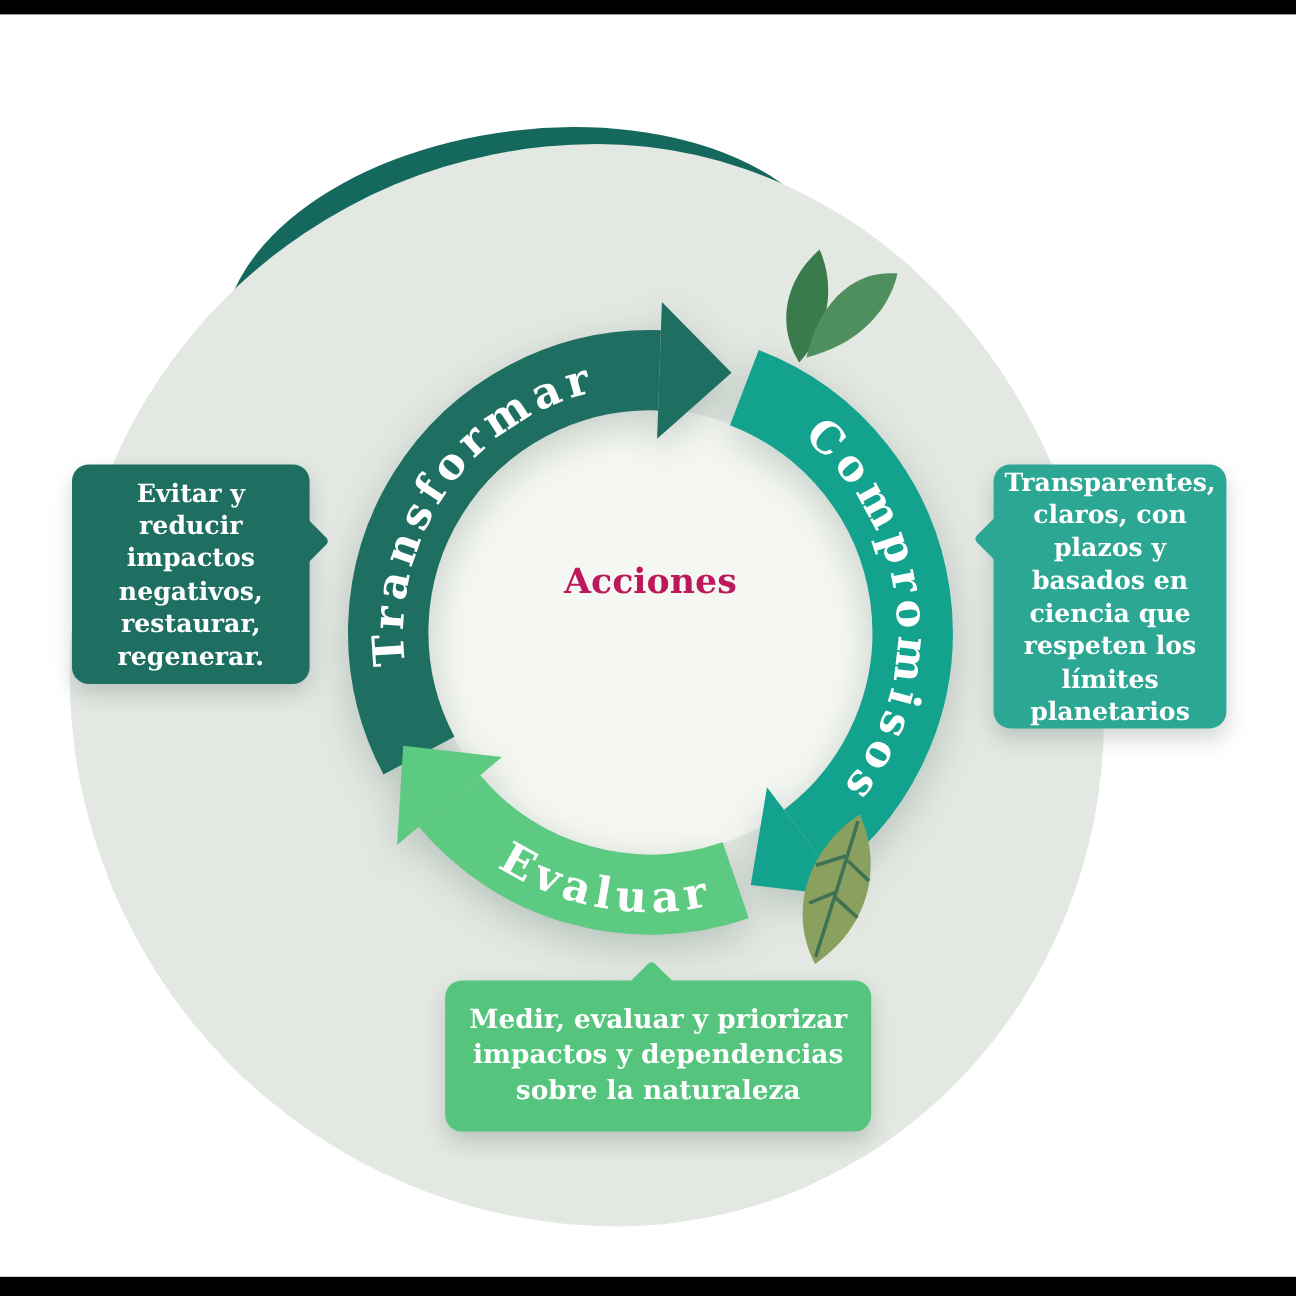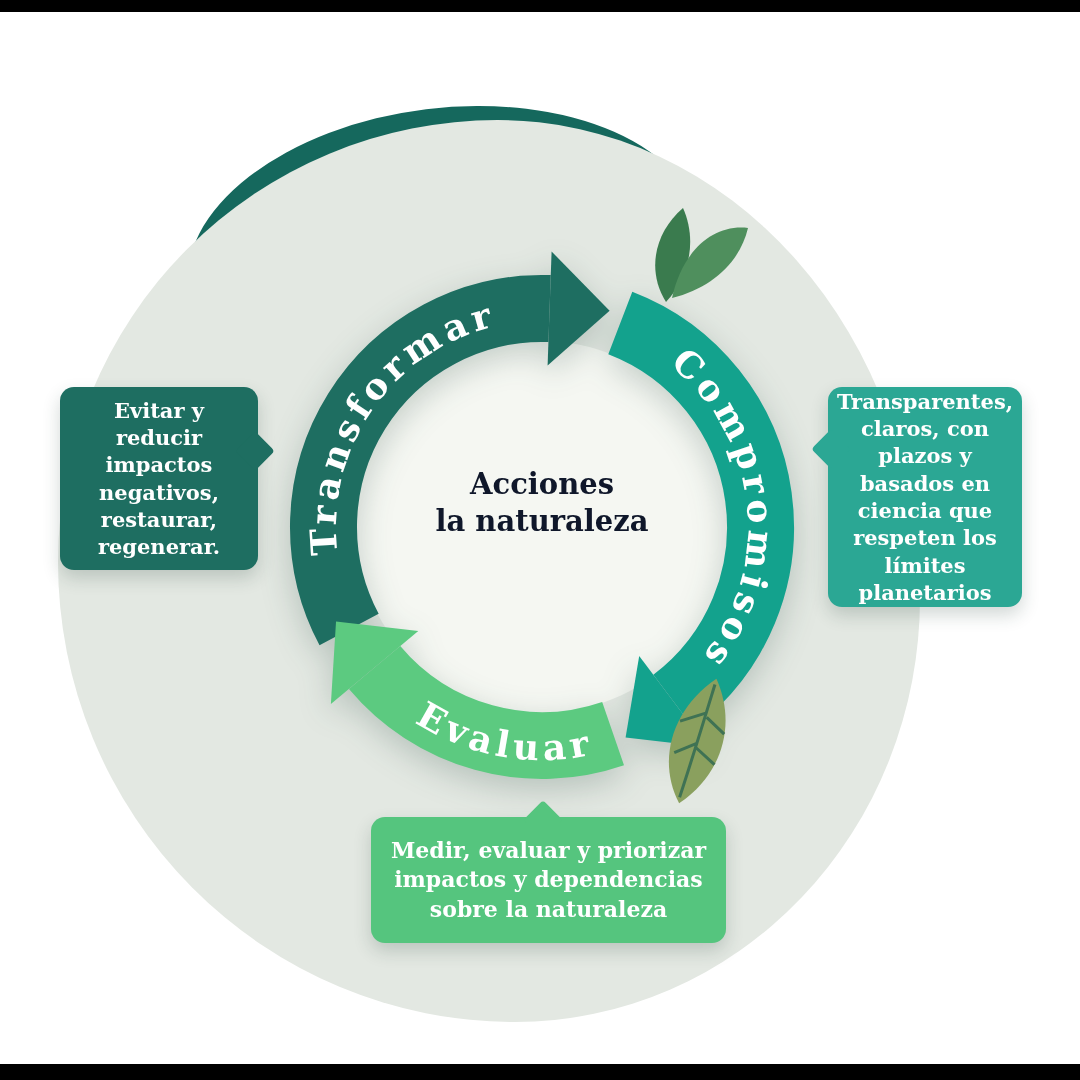--- a/index.html
+++ b/index.html
@@ -80,23 +80,22 @@
       <path d="M683,208 C655,232 646,270 666,302 C692,274 696,237 683,208 Z" fill="#3a7b4e"></path>
       <path d="M748,228 C712,224 682,252 672,298 C712,288 740,262 748,228 Z" fill="#4f8f5d"></path>
     </g>
 
     <g transform="rotate(14 698 740)">
       <path d="M701,676 C731,714 731,766 695,806 C663,770 665,716 701,676 Z" fill="#8aa05e"></path>
       <path d="M701,682 C699,720 697,760 694,800 M699,712 L676,726 M701,716 L722,728 M697,744 L678,758 M698,748 L720,760" stroke-width="3" fill="none" stroke="#3f7254"></path>
     </g>
   </svg>
 
-  <div class="center-title" style="color: #0f172a;">
+  <div class="center-title" style="color: #be185d;">
     <div>Acciones</div>
-    <div>la naturaleza</div>
   </div>
 
   <div class="callout callout-right" style="background-color: rgb(43, 167, 148);">
     <div class="tail" style="background-color: rgb(43, 167, 148);"></div>
     <div>Transparentes, claros, con plazos y basados en ciencia que respeten los límites planetarios</div>
   </div>
 
   <div class="callout callout-left" style="background-color: rgb(30, 110, 97);">
     <div class="tail" style="background-color: rgb(30, 110, 97);"></div>
     <div>Evitar y reducir impactos negativos, restaurar, regenerar.</div>

